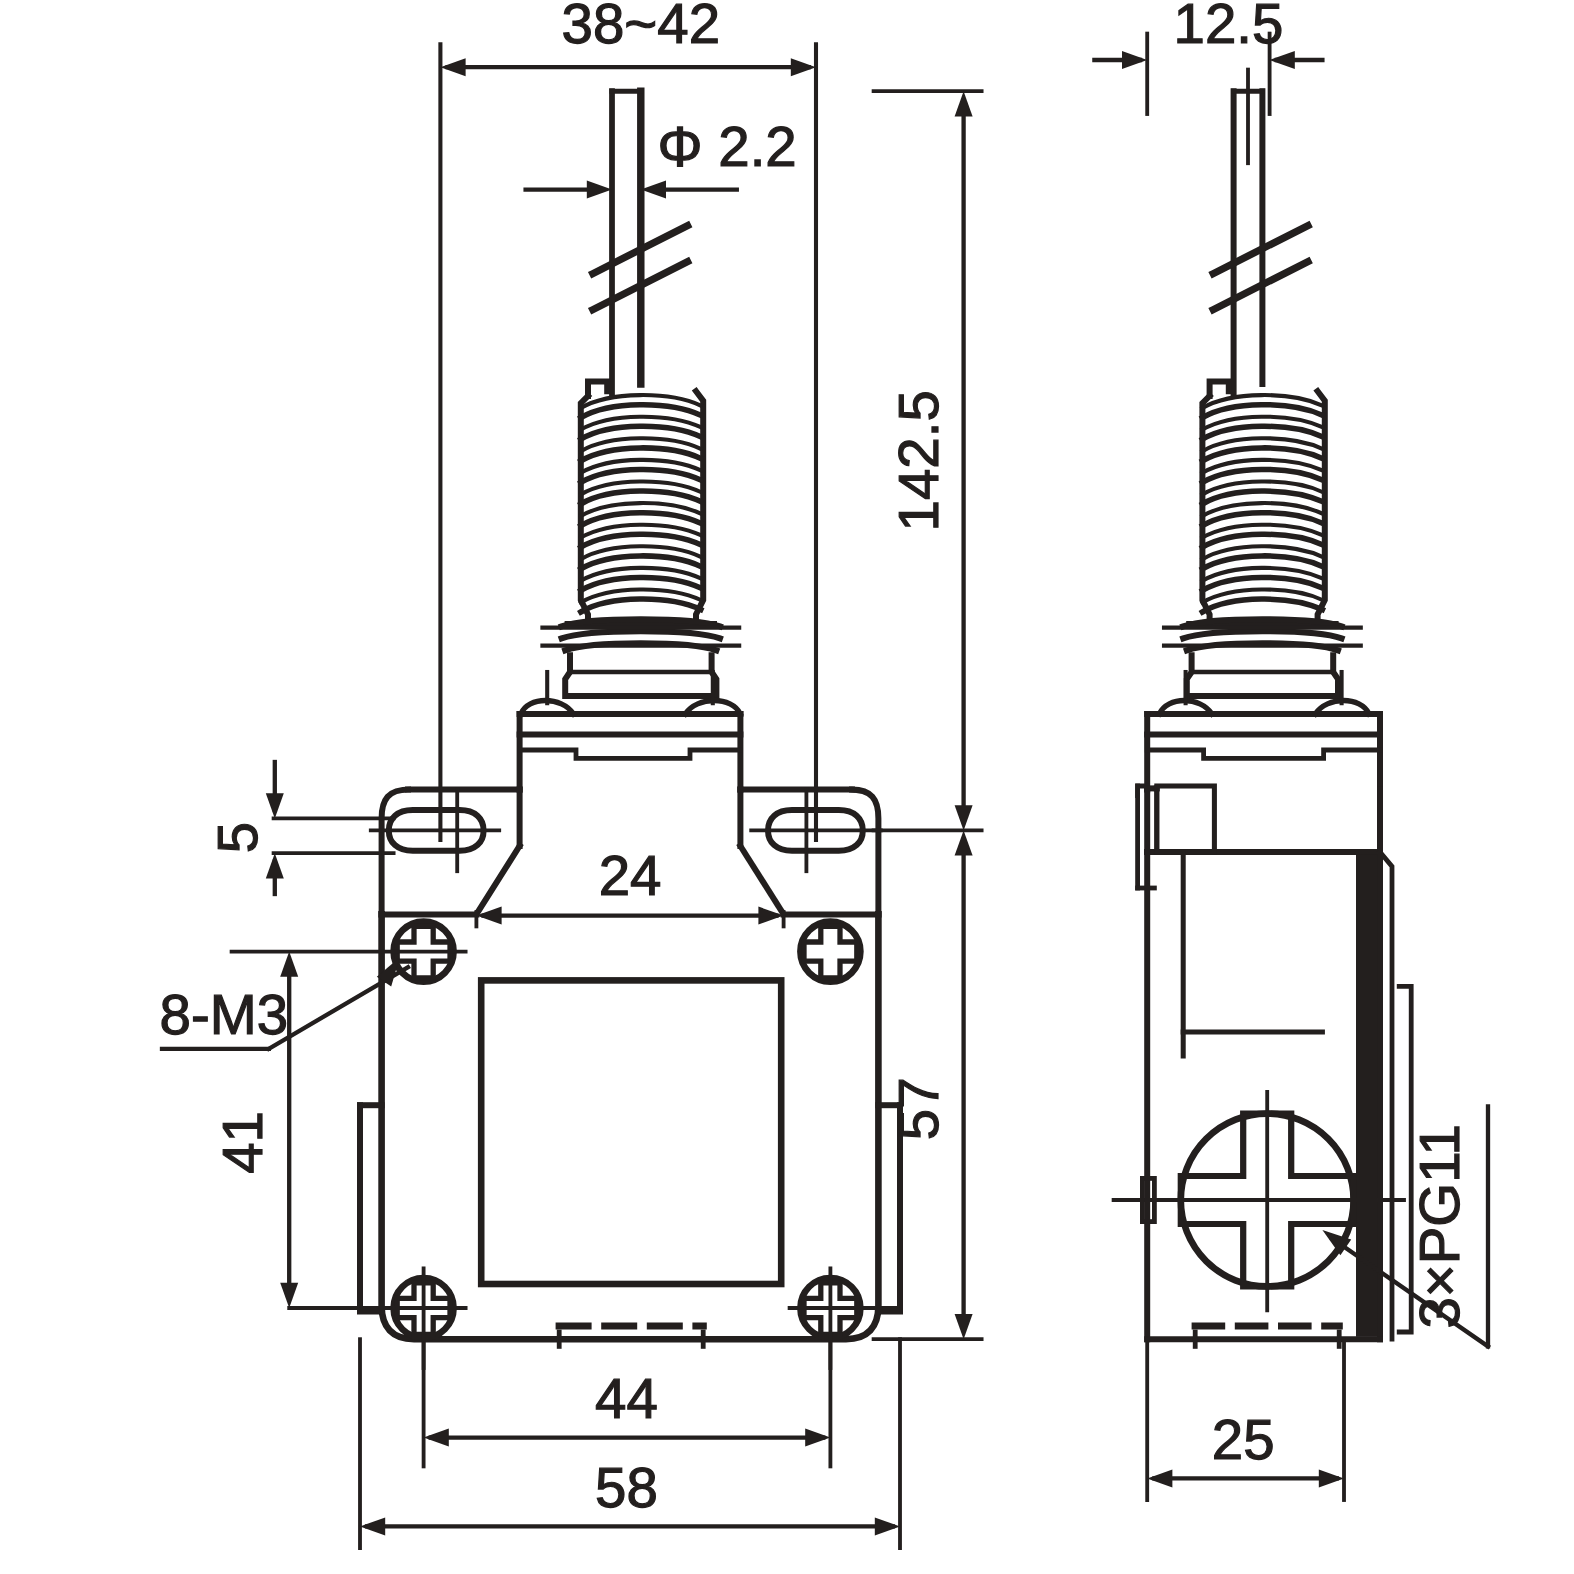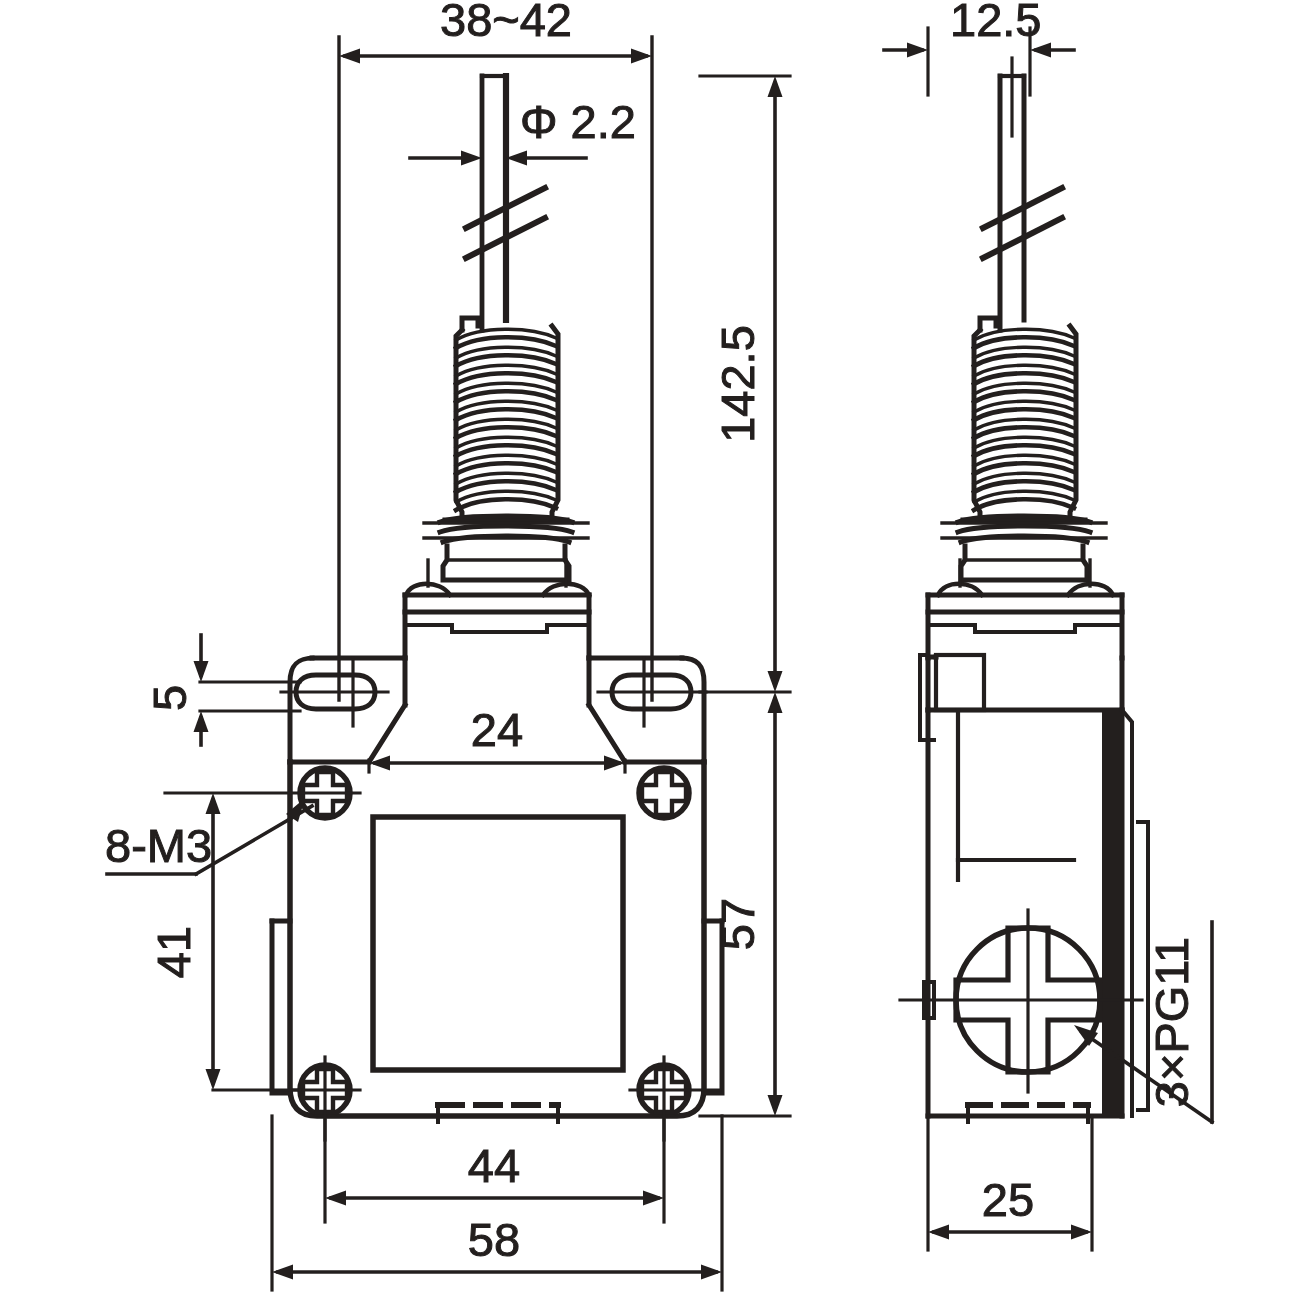--- a/index.html
+++ b/index.html
@@ -1,18 +1,18 @@
 <!DOCTYPE html>
 <html><head>
 <meta charset="utf-8">
 <style>
   html,body{margin:0;padding:0;background:#ffffff;}
   body{width:1312px;height:1312px;overflow:hidden;
        font-family:"Liberation Sans","DejaVu Sans",sans-serif;}
-  #stage{position:relative;width:1239px;height:1312px;background:#fff;}
+  #stage{position:relative;width:1239px;height:1312px;background:#fff;margin-left:28px;}
   svg{display:block;}
   .dimtext{font-family:"Liberation Sans","DejaVu Sans",sans-serif;
            fill:#231f1e;font-size:47px;letter-spacing:0px;}
 </style>
 </head>
 <body>
 
 <div id="stage">
 <svg width="1312" height="1312" viewBox="0 0 1312 1312">
 

